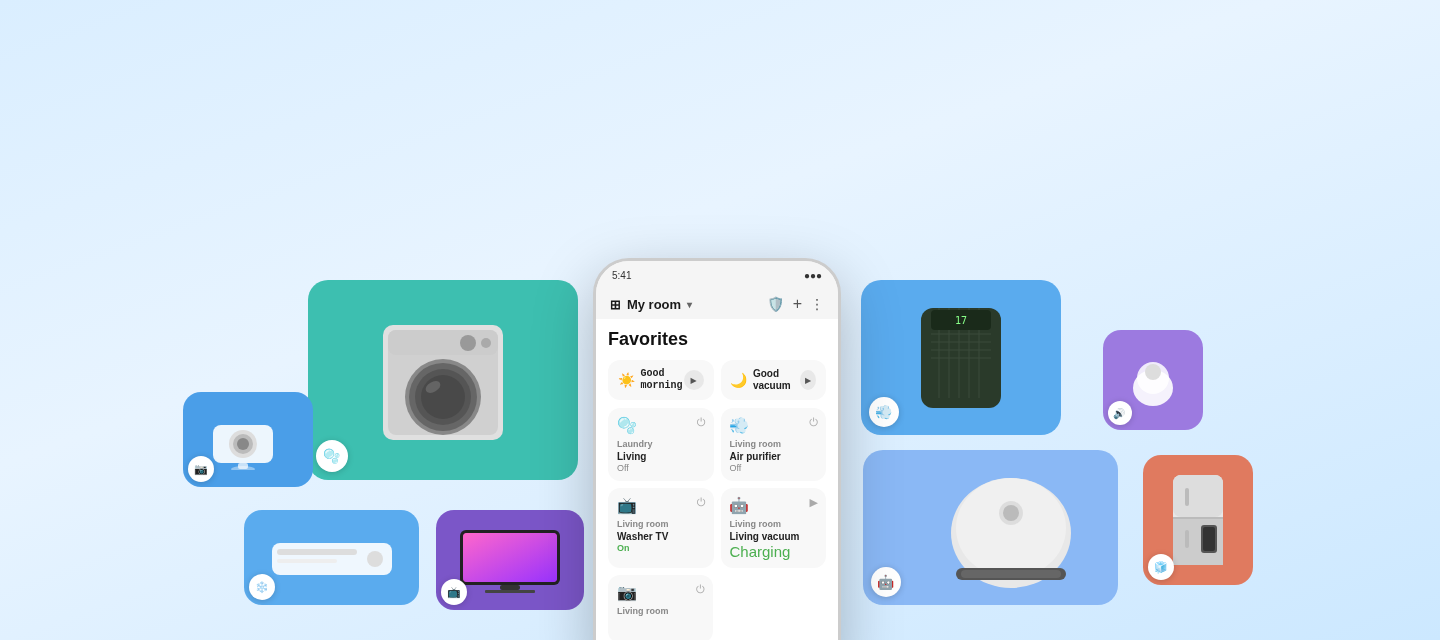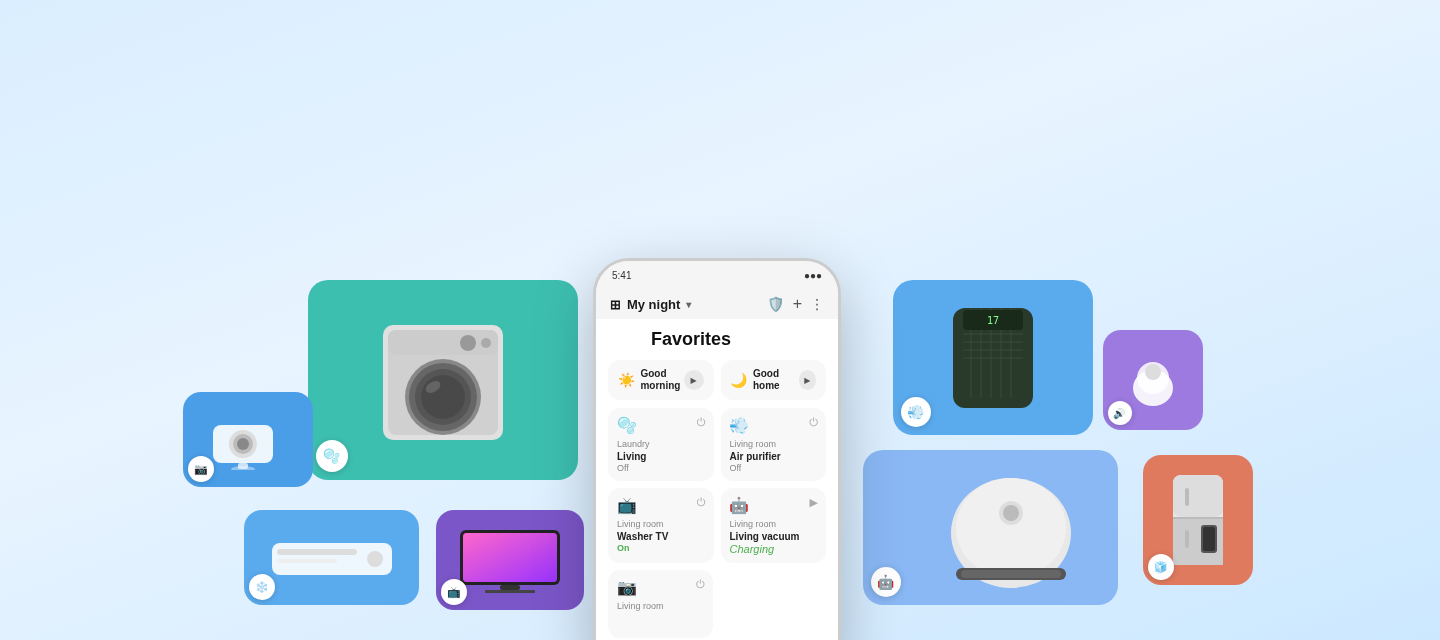--- a/index.html
+++ b/index.html
@@ -55,21 +55,21 @@
     
     .card-tv {
       left: 436px; top: 510px;
       width: 148px; height: 100px;
       background: #7B56C8;
       border-radius: 18px;
     }
 
     
     .card-air-purifier {
-      left: 893px; top: 280px;
+      left: 861px; top: 280px;
       width: 200px; height: 155px;
       background: #5AABEE;
       border-radius: 20px;
     }
     .card-google-home {
       left: 1103px; top: 330px;
       width: 100px; height: 100px;
       background: #9C7AE0;
       border-radius: 18px;
     }
@@ -136,21 +136,20 @@
       flex: 1;
       background: #fff;
       padding: 10px 12px;
       overflow: hidden;
     }
     .favorites-title {
       font-size: 18px;
       font-weight: 700;
       color: #111;
       margin-bottom: 10px;
-      margin-left: 43px;
     }
 
     
     .routines-row {
       display: flex;
       gap: 7px;
       margin-bottom: 8px;
     }
     .routine-card {
       flex: 1;
@@ -194,20 +193,21 @@
       position: relative;
     }
     .device-tile-icon {
       font-size: 16px;
       margin-bottom: 4px;
     }
     .device-tile-room {
       font-size: 9px;
       color: #888;
       line-height: 1.2;
+      font-weight: bold;
     }
     .device-tile-name {
       font-size: 10px;
       font-weight: 600;
       color: #222;
       line-height: 1.3;
     }
     .device-tile-status {
       font-size: 9px;
       color: #888;
@@ -217,21 +217,21 @@
       top: 8px; right: 8px;
       font-size: 11px;
       color: #aaa;
     }
     .device-tile-play {
       position: absolute;
       top: 8px; right: 8px;
       font-size: 11px;
       color: #aaa;
     }
-    .status-charging { color: #4CAF50; font-size: 11px; font-style: italic; }
+    .status-charging { color: #4CAF50; font-size: 15px; }
 
     
     .washer-visual {
       width: 150px; height: 130px;
     }
     .purifier-visual {
       width: 120px; height: 120px;
     }
     .vacuum-visual {
       width: 180px; height: 120px;
@@ -394,46 +394,46 @@
   <div class="phone">
 
     <div class="phone-status-bar">
       <span>5:41</span>
       <span>●●●</span>
     </div>
 
     <div class="phone-header">
       <div class="phone-header-left">
         <span style="font-size:13px;">⊞</span>
-        <span style="font-size:13px;font-weight:700;">My night</span>
+        <span style="font-size:13px;font-weight:700;">My room</span>
         <span style="font-size:10px;color:#666;">▾</span>
       </div>
       <div class="phone-header-right">
         <span style="font-size:14px;">🛡️</span>
         <span style="font-size:16px;font-weight:300;">+</span>
         <span style="font-size:14px;">⋮</span>
       </div>
     </div>
 
     <div class="phone-content">
       <div class="favorites-title">Favorites</div>
 
       <div class="routines-row">
         <div class="routine-card">
           <div class="routine-card-left">
             <span class="routine-icon">☀️</span>
-            <span class="routine-name" style="white-space:pre-line;">Good
+            <span class="routine-name" style="white-space:pre-line;font-family:Liberation Mono, monospace;">Good
 morning</span>
           </div>
           <div class="routine-play">▶</div>
         </div>
         <div class="routine-card">
           <div class="routine-card-left">
             <span class="routine-icon">🌙</span>
-            <span class="routine-name">Good home</span>
+            <span class="routine-name">Good vacuum</span>
           </div>
           <div class="routine-play">▶</div>
         </div>
       </div>
 
       <div class="devices-row">
         <div class="device-tile">
           <div class="device-tile-icon">🫧</div>
           <div class="device-tile-room">Laundry</div>
           <div class="device-tile-name">Living</div>

